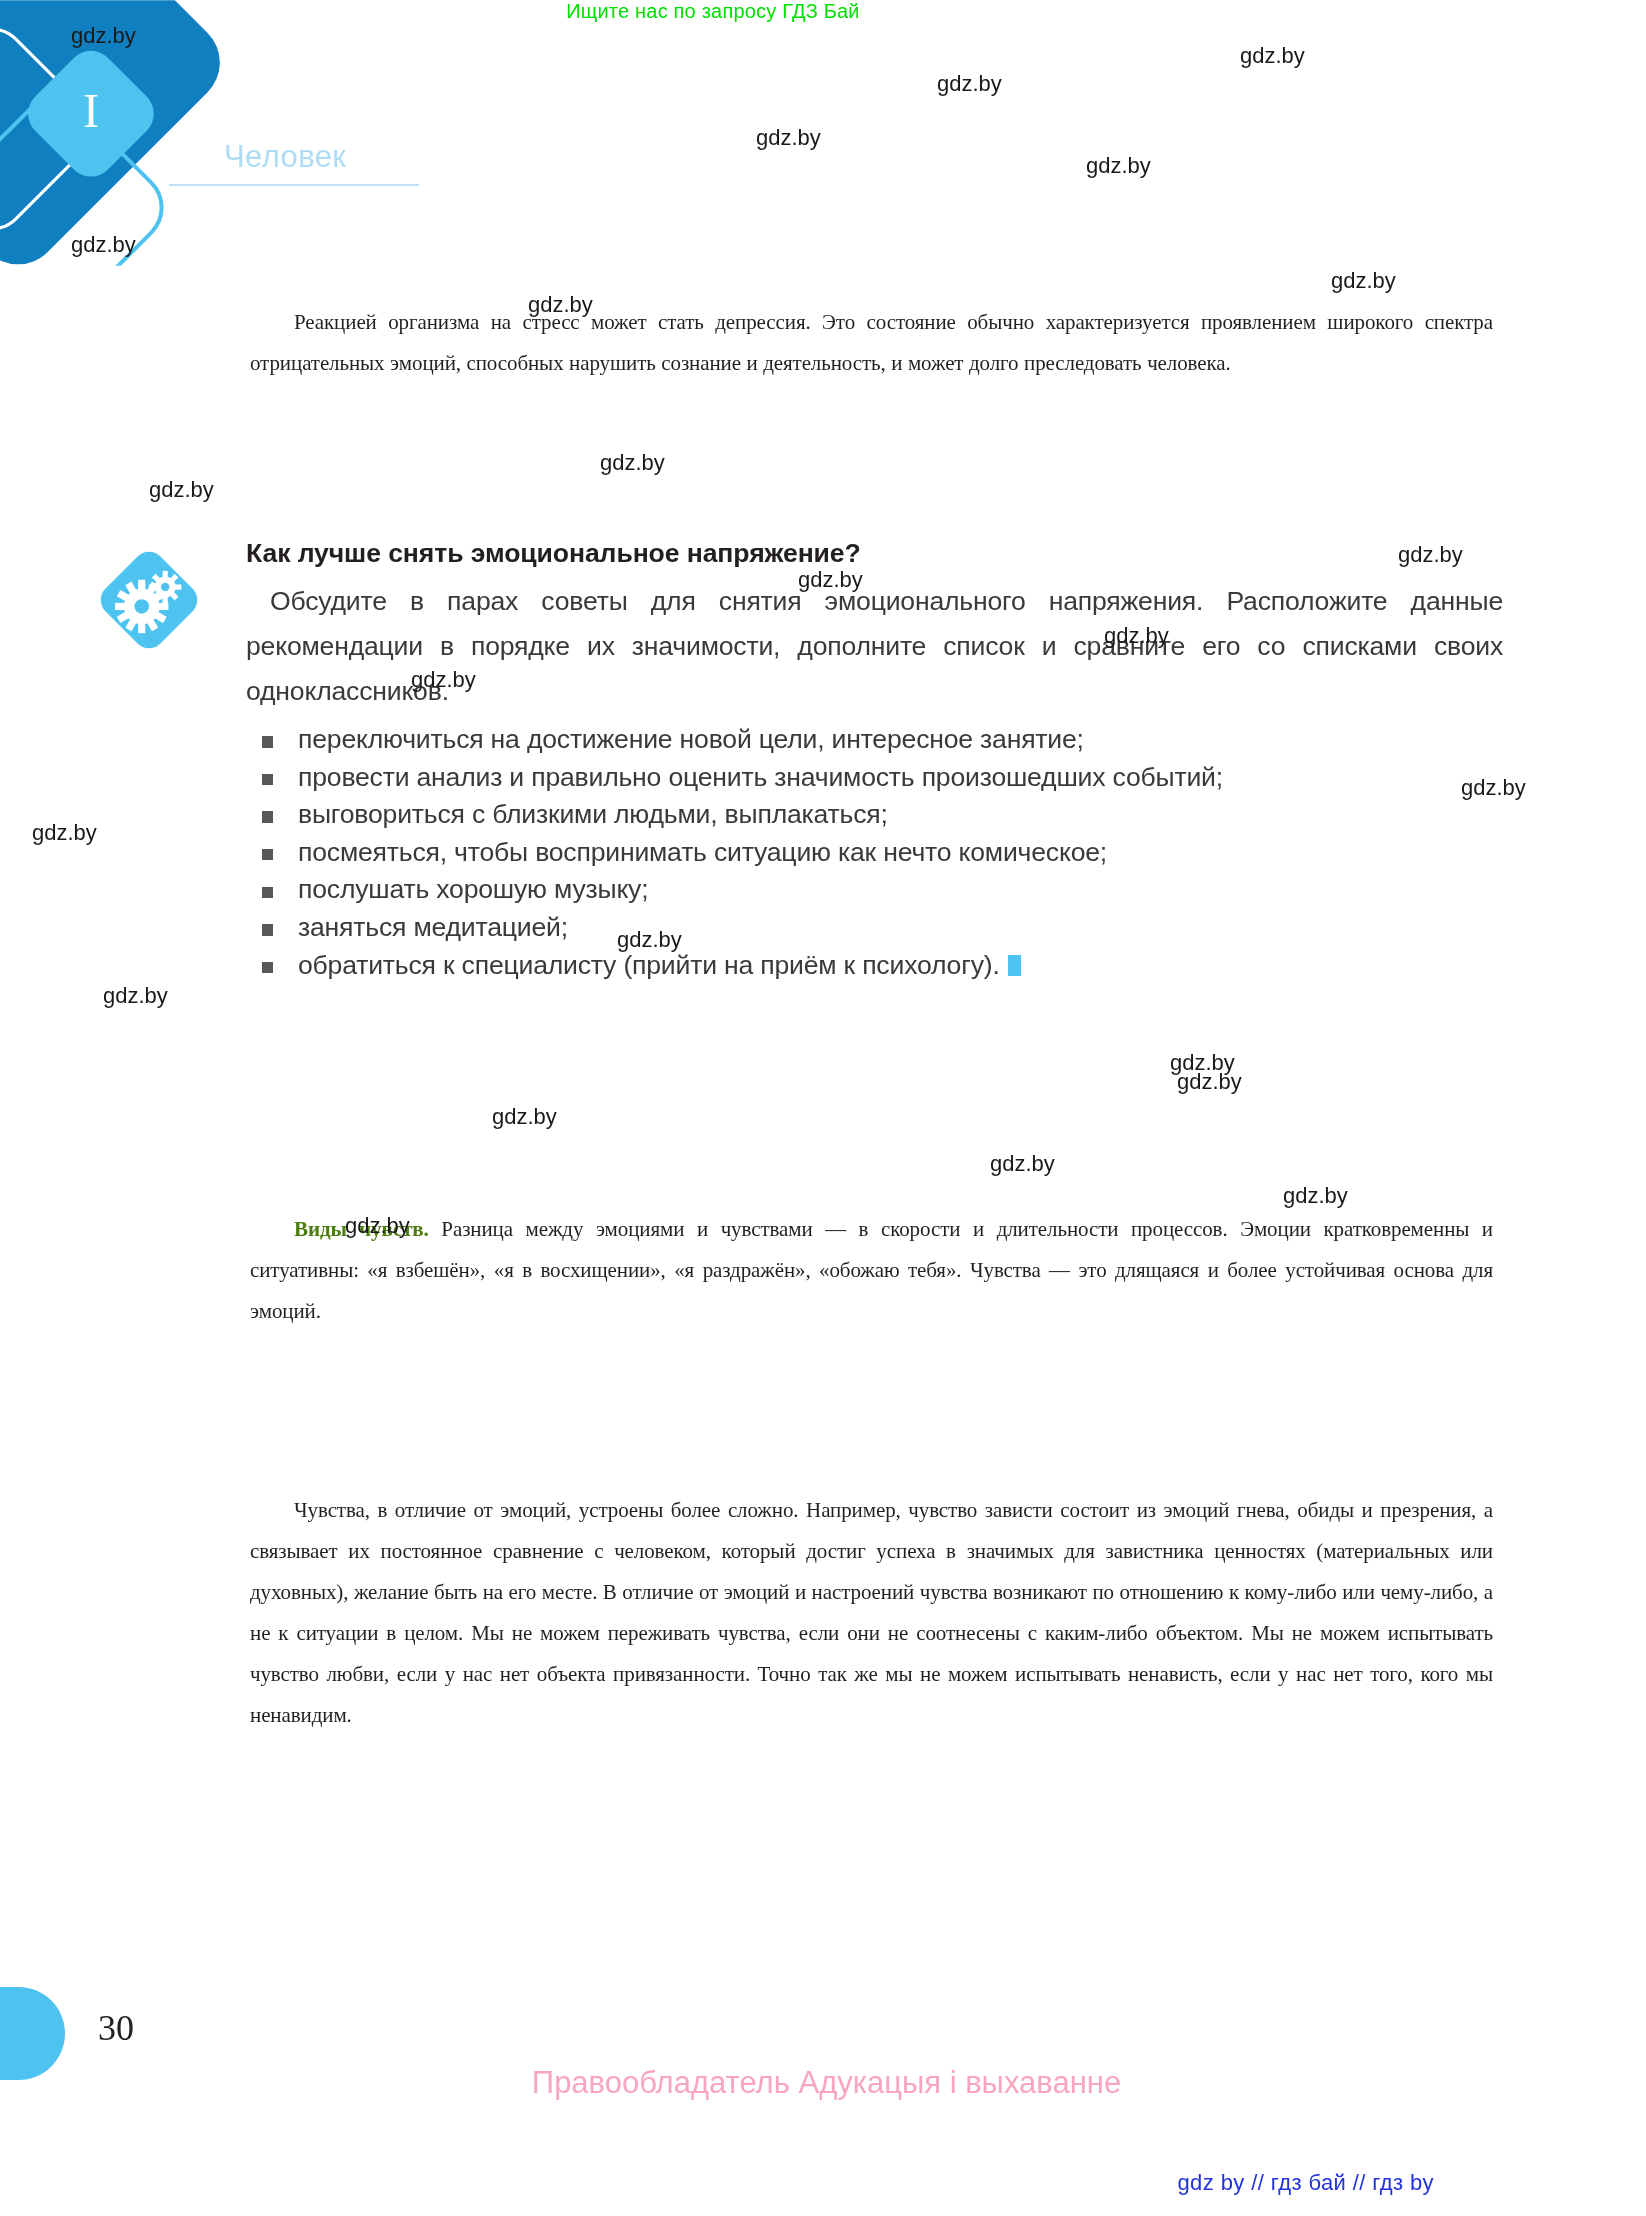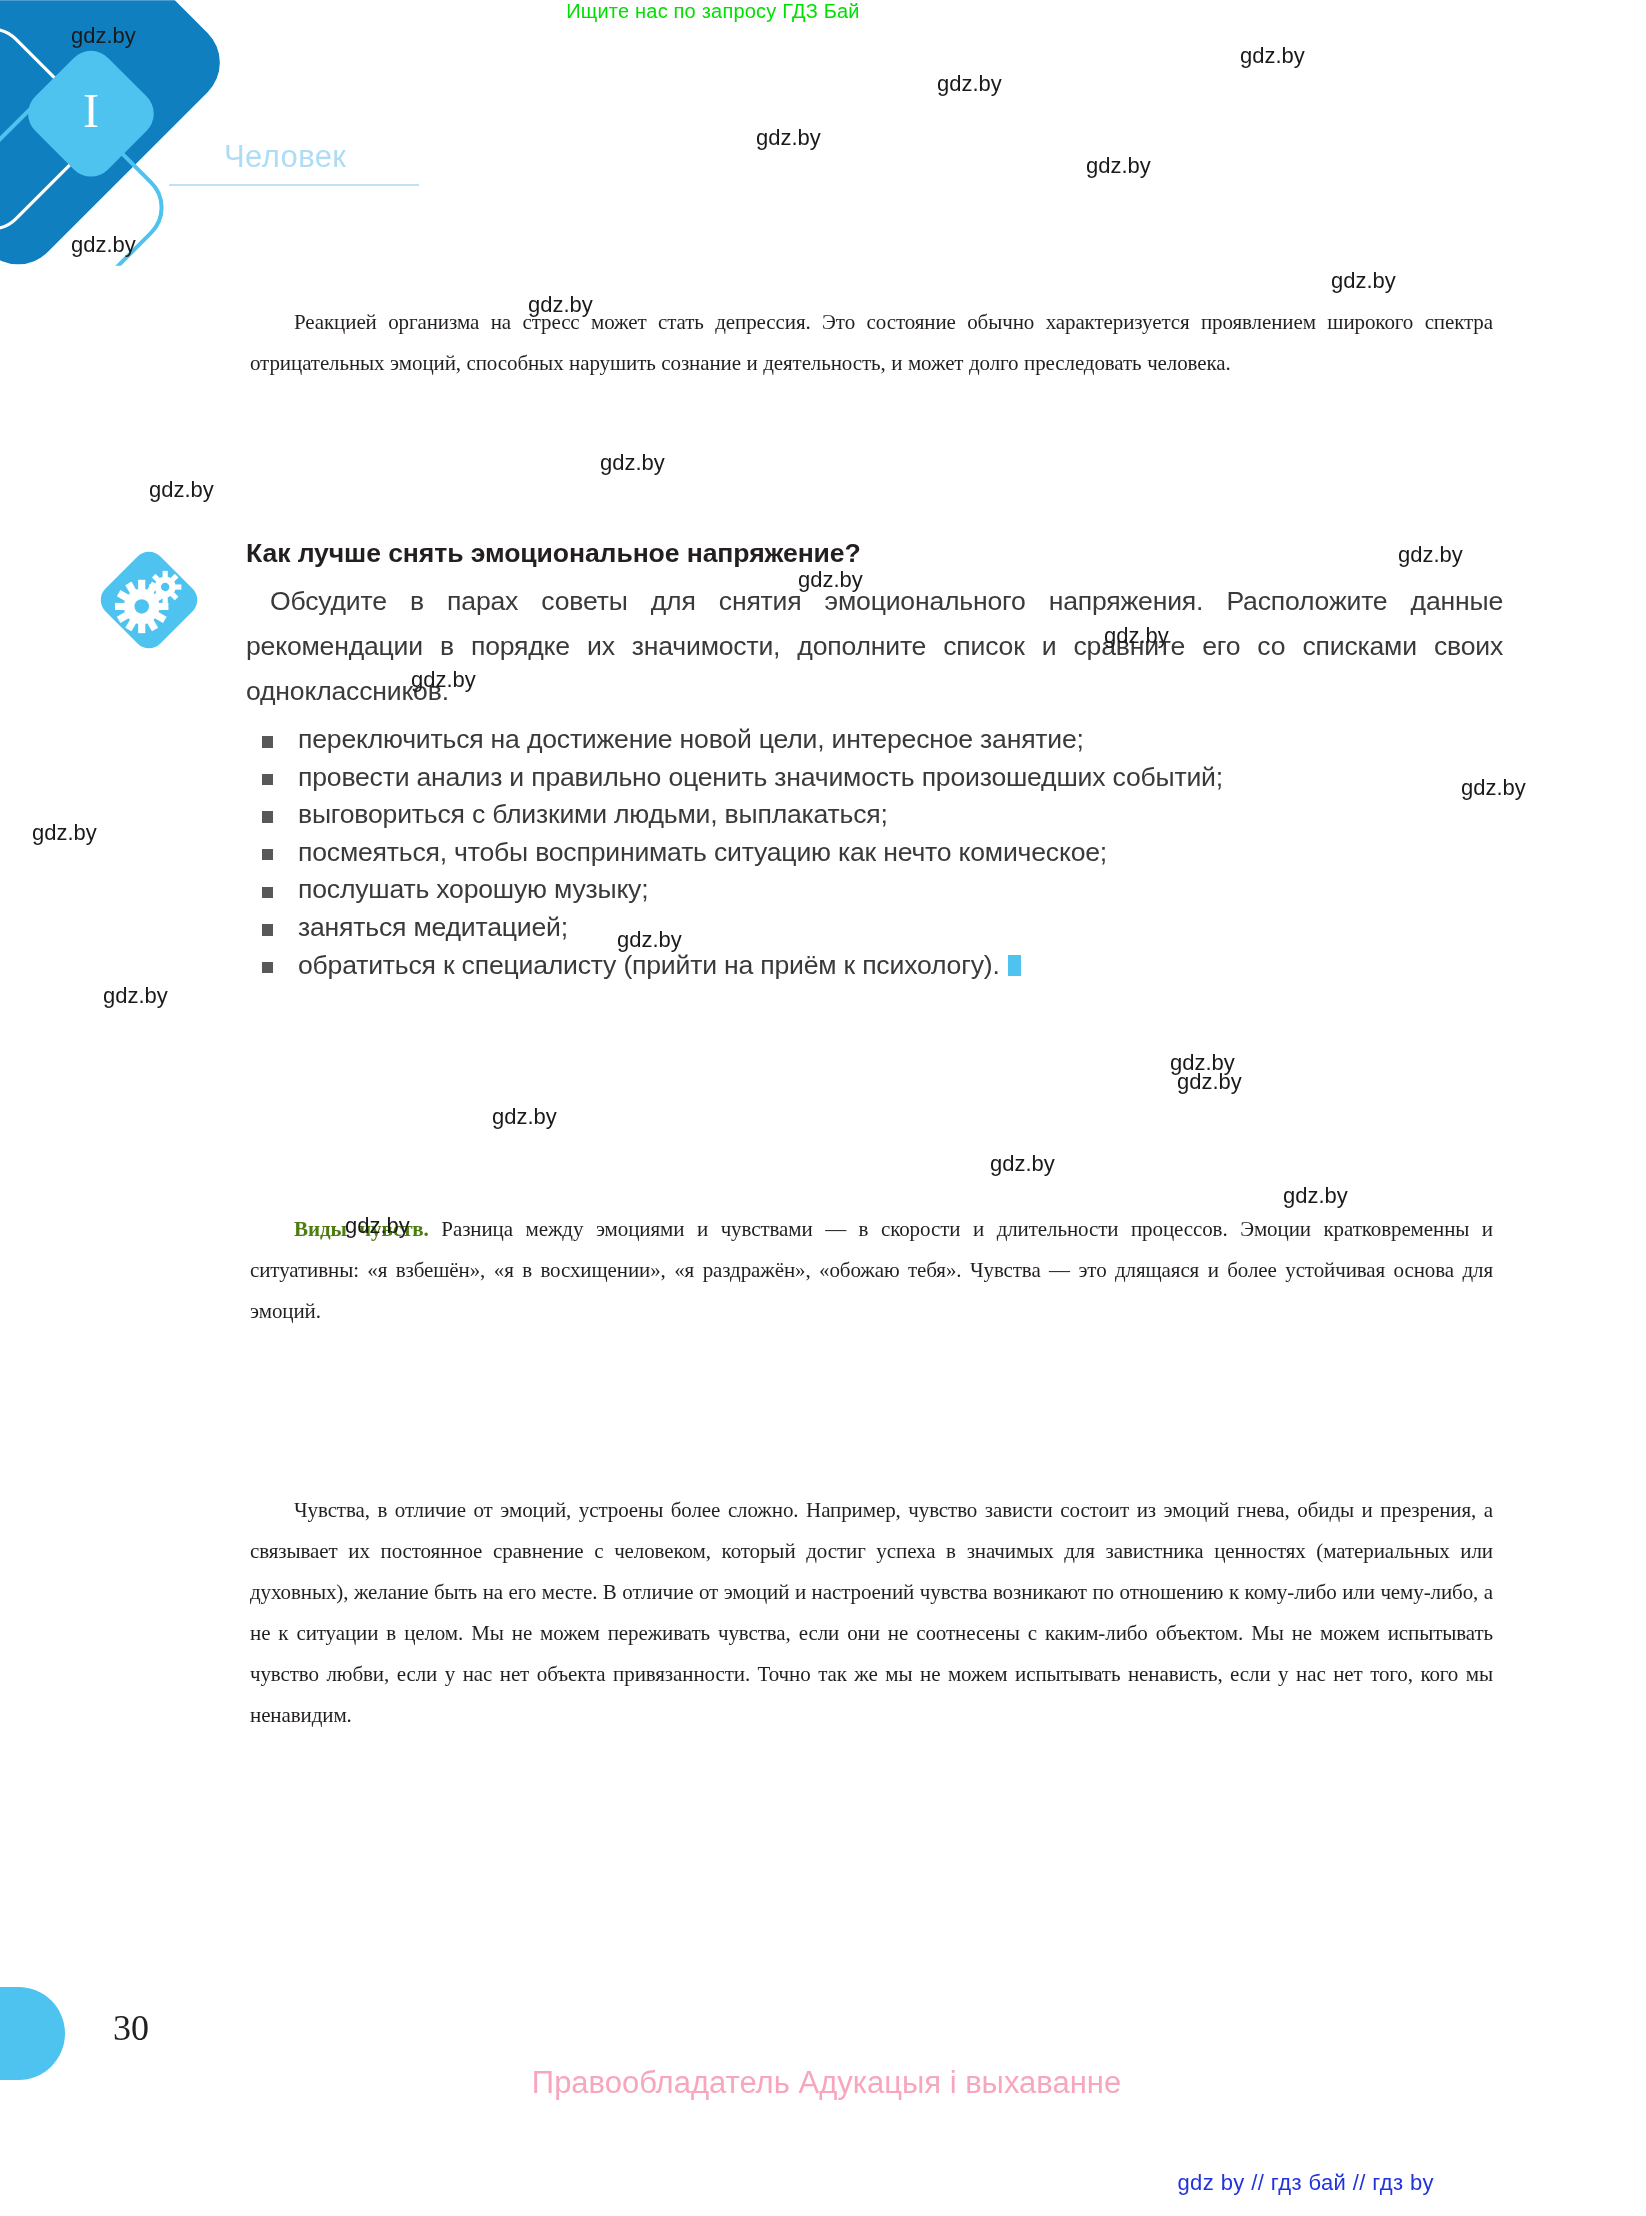--- a/index.html
+++ b/index.html
@@ -168,21 +168,21 @@
     position: absolute;
     left: -32px;
     top: 1987px;
     width: 97px;
     height: 93px;
     background: #4ec3f0;
     border-radius: 0 47px 47px 0;
   }
   .page-number {
     position: absolute;
-    left: 113px;
+    left: 98px;
     top: 2007px;
     font-family: "Liberation Serif", "DejaVu Serif", serif;
     font-size: 36px;
     color: #231f20;
   }
   .copyright {
     position: absolute;
     left: 250px;
     top: 2065px;
     width: 1153px;

